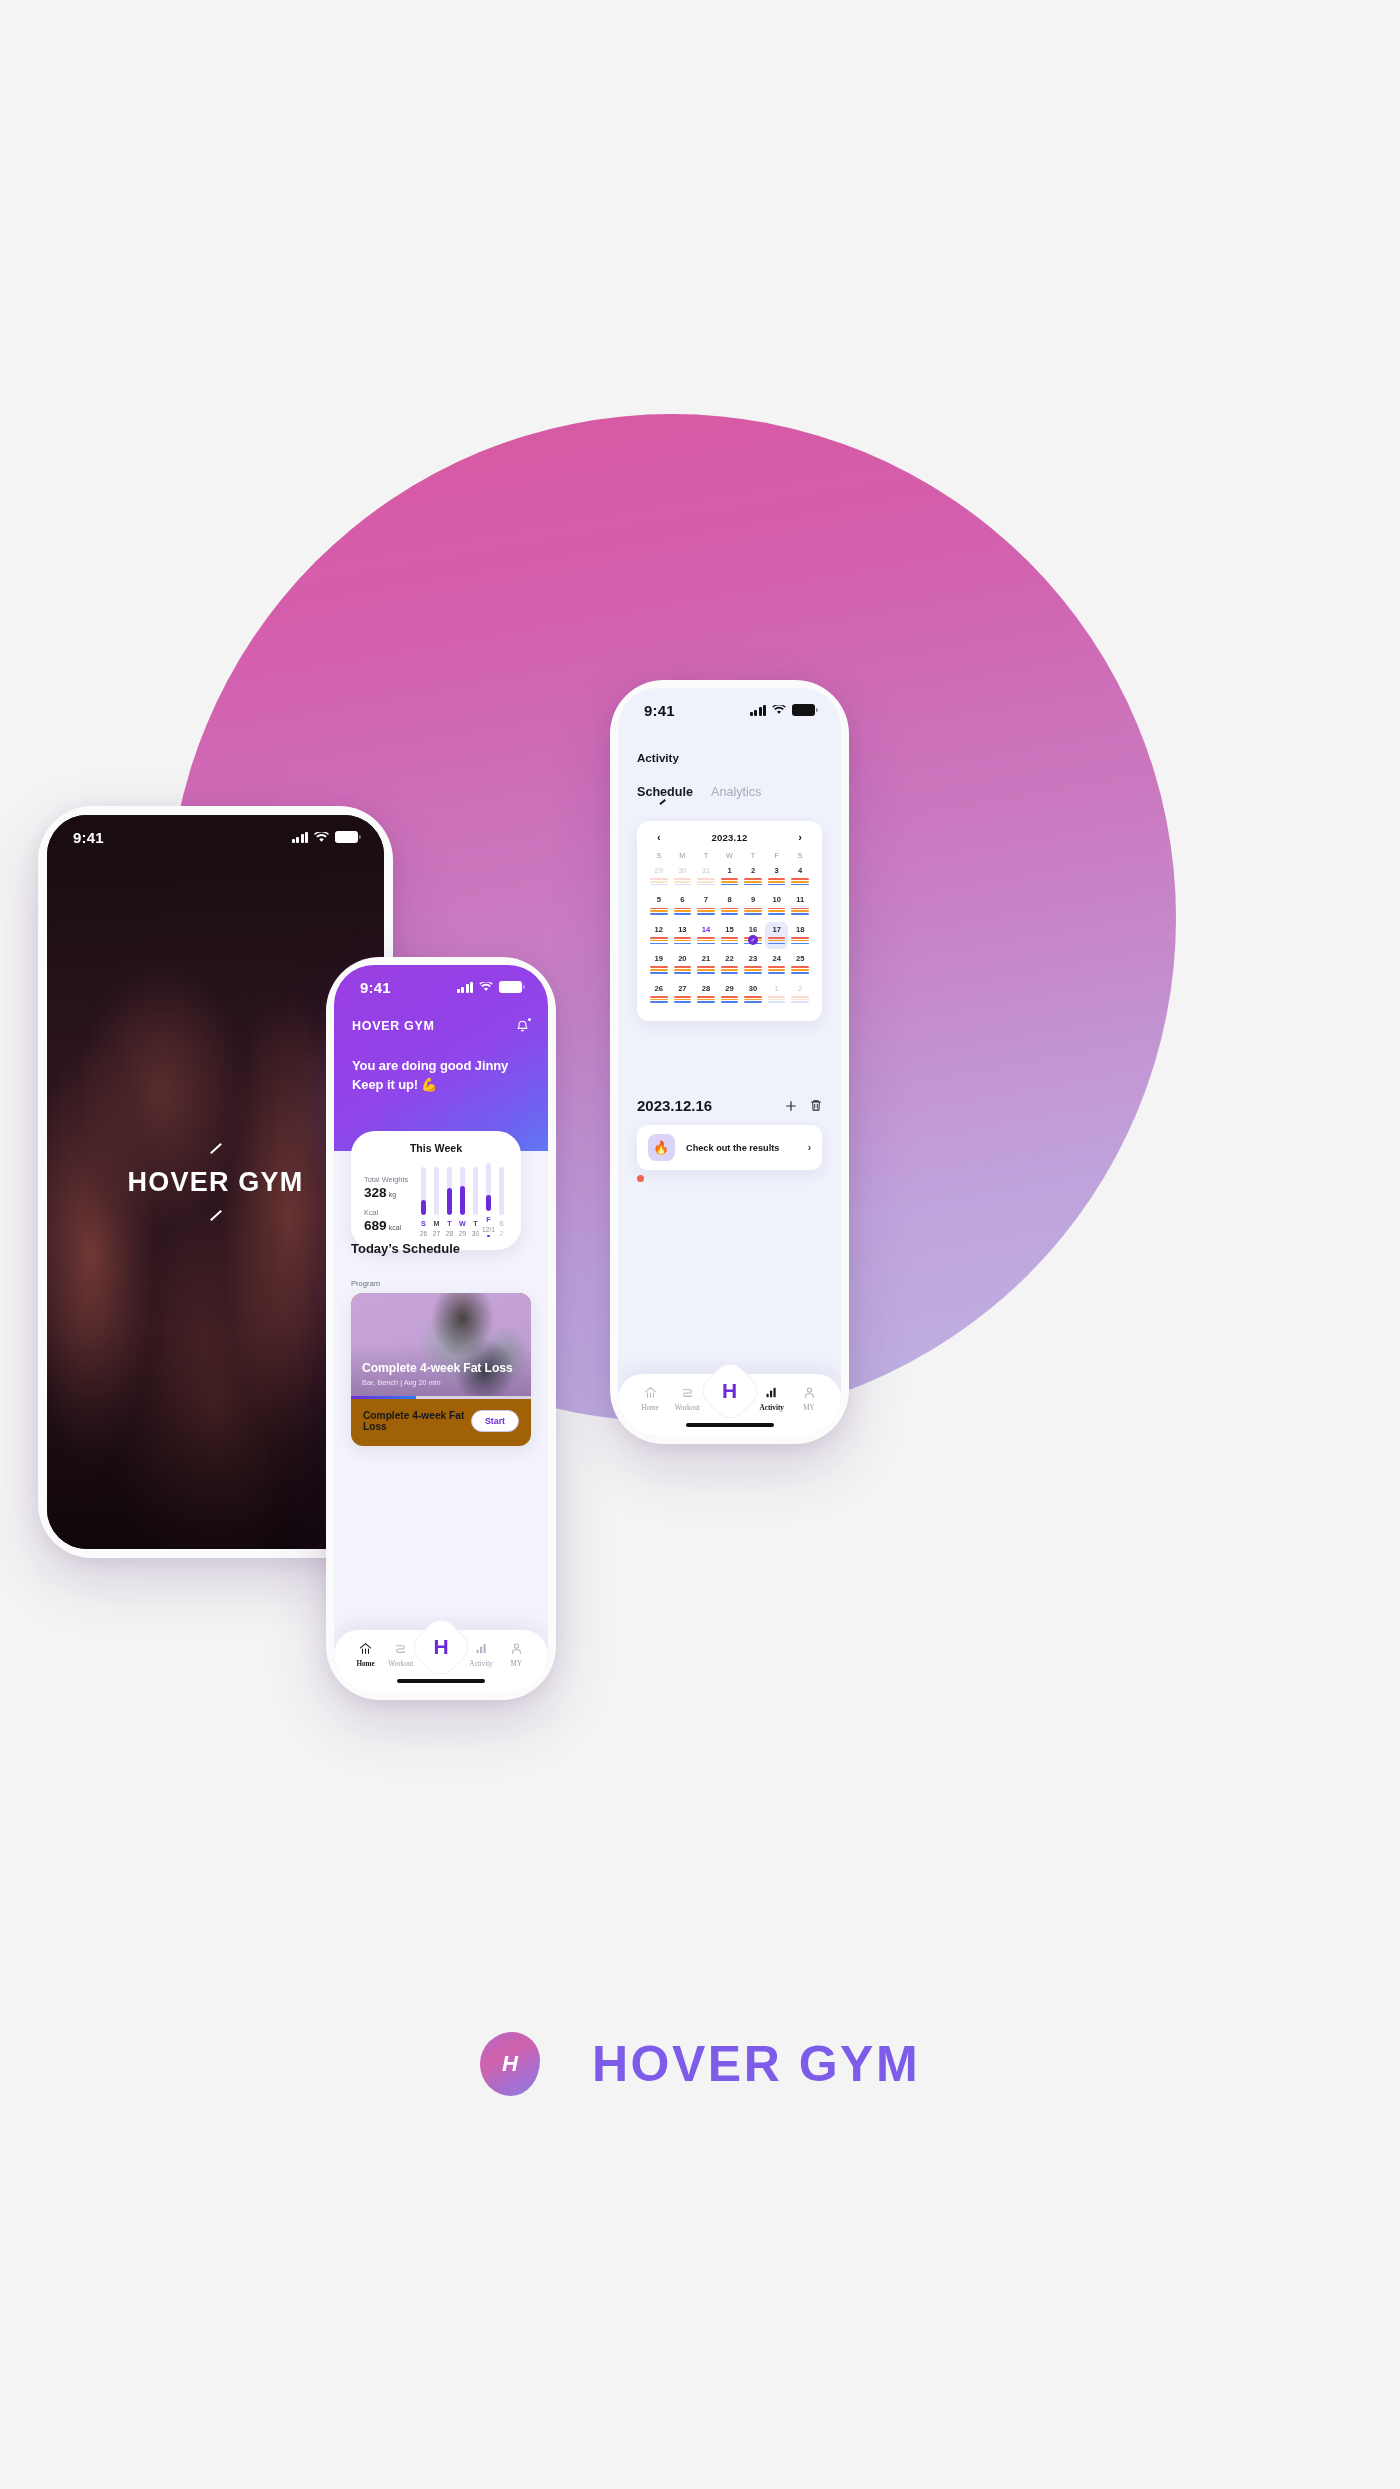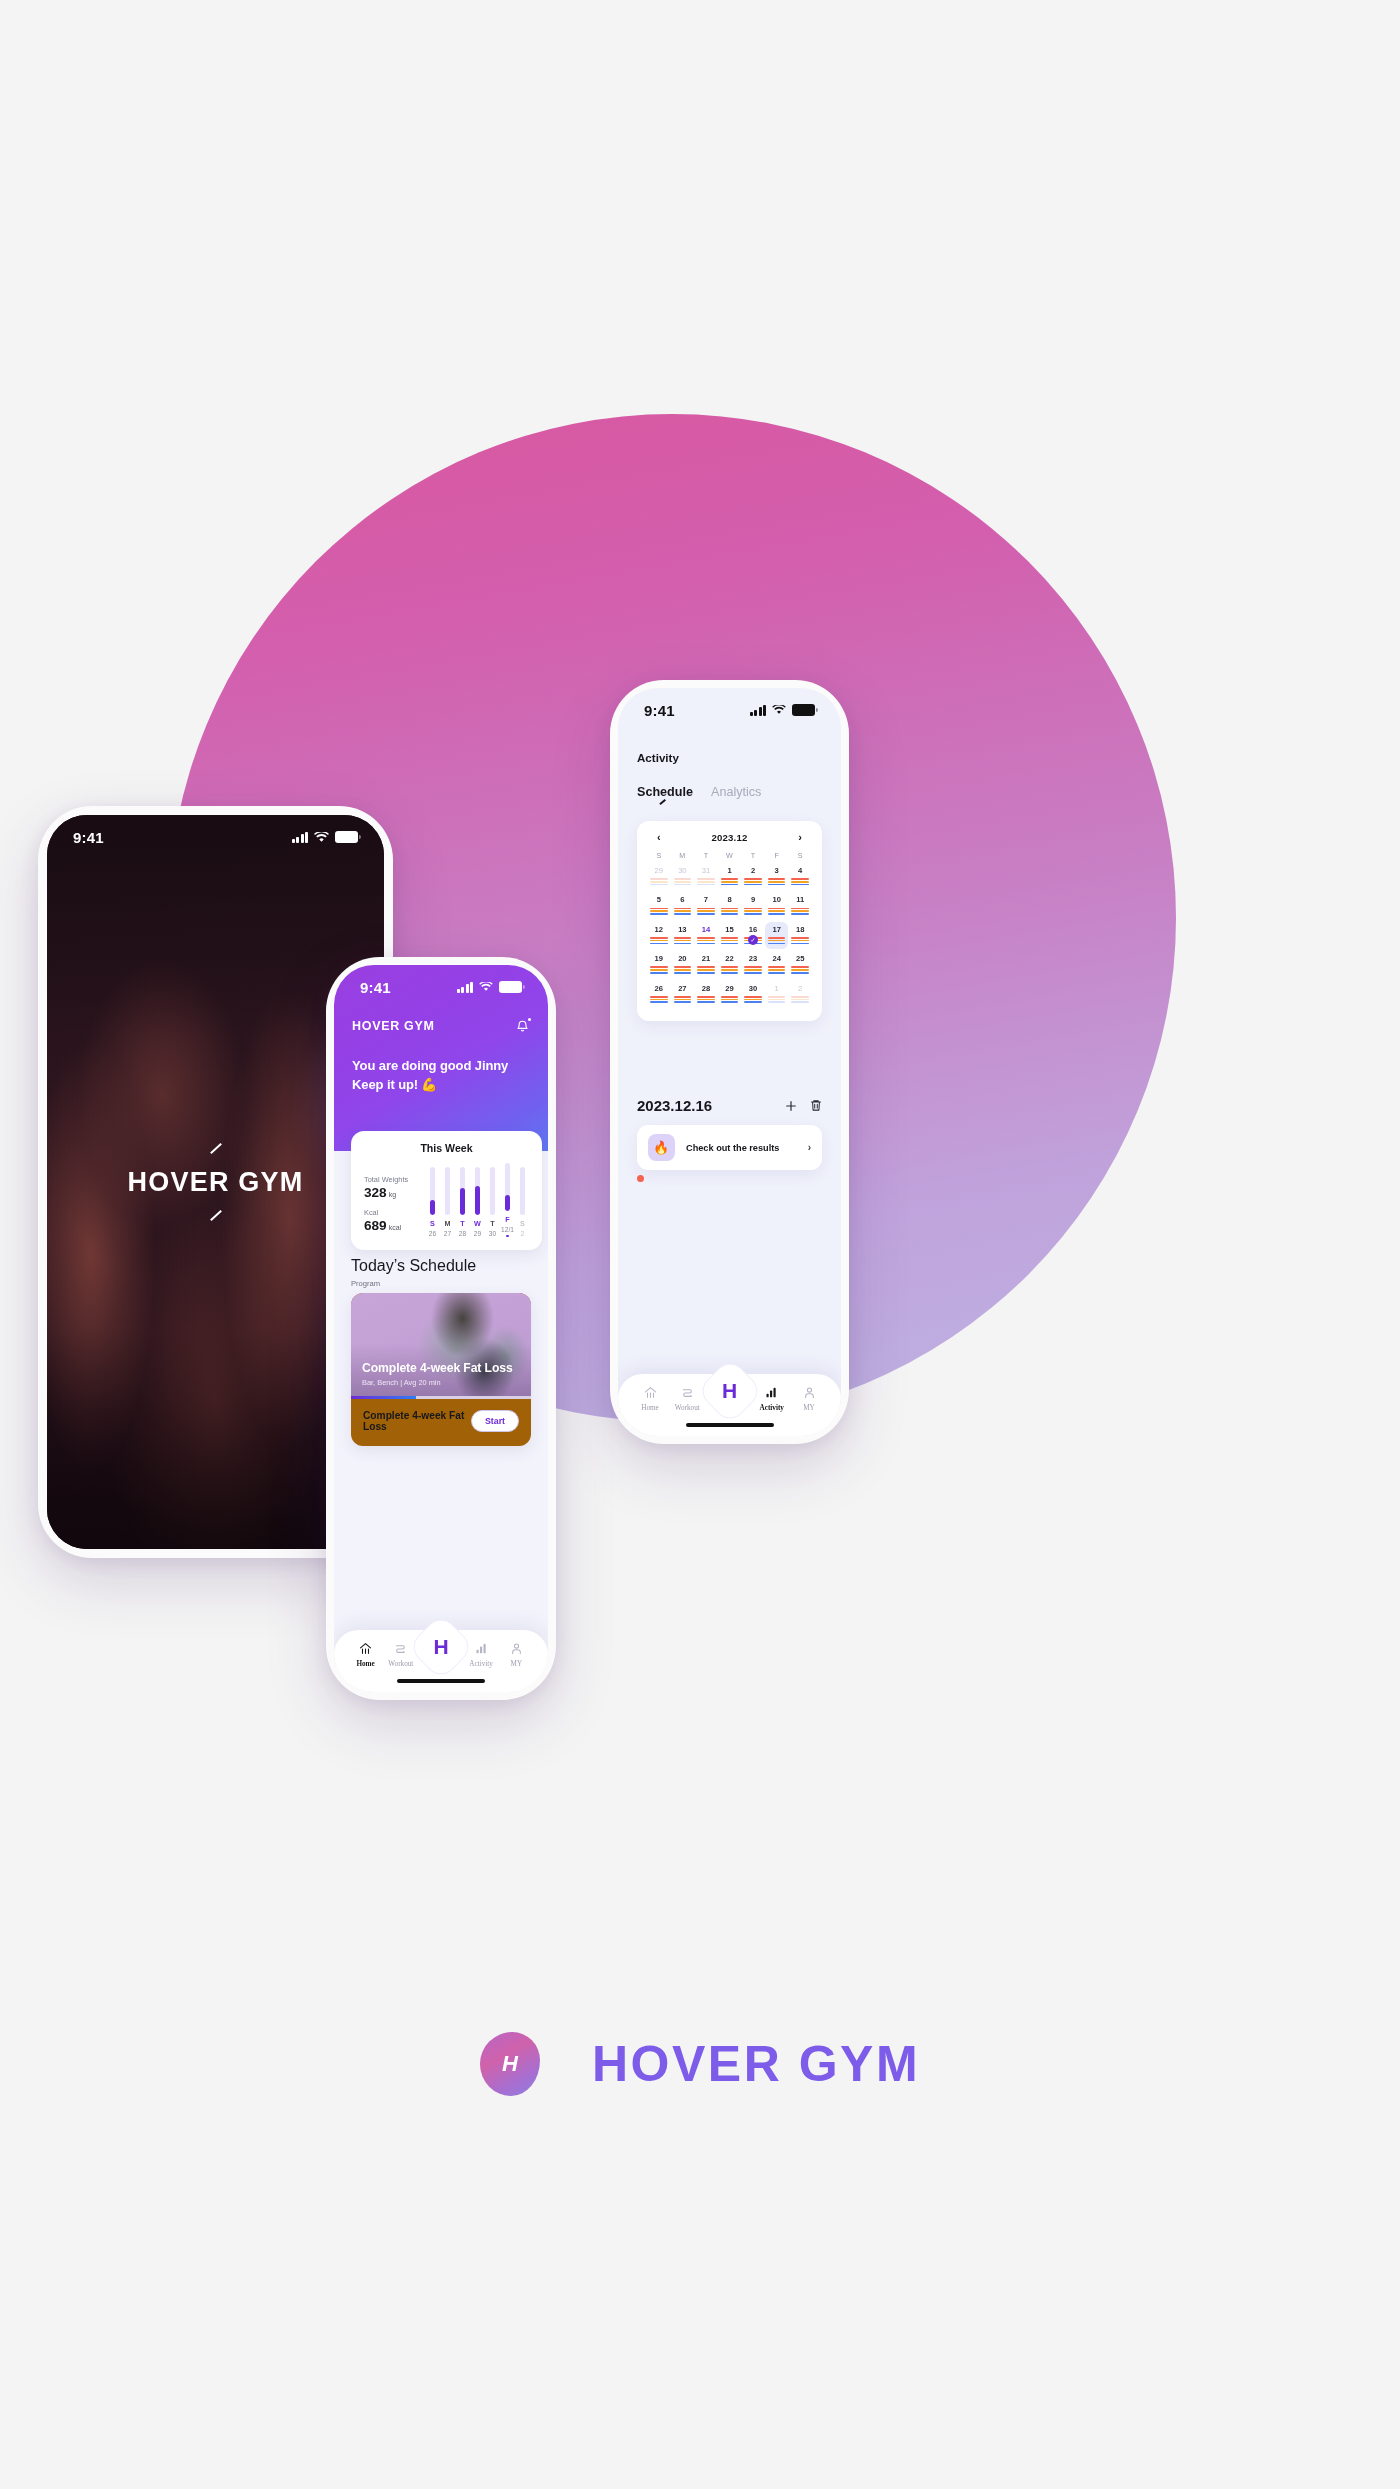--- a/index.html
+++ b/index.html
@@ -111,22 +111,22 @@
   .bell { position:relative; width:15px; height:15px; }
   .bell svg { display:block; }
   .bell .dot { position:absolute; right:-1px; top:-1px; width:3.4px; height:3.4px; border-radius:50%; background:#fff; }
   .home-greet {
     position:absolute; left:18px; top:92px; right:18px;
     color:#fff; font-size:13px; font-weight:bold; line-height:1.44;
     letter-spacing:-.1px;
   }
 
   .week-card {
-    position:absolute; left:17px; right:6px; top:166px;
-    background:#fff; border-radius:13px;
+    position:absolute; left:17px; right:27px; top:166px;
+    background:#fff; border-radius:24px;
     box-shadow: 0 5px 16px rgba(70,40,120,.09);
     padding: 11px 13px 13px;
   }
   .week-title { text-align:center; font-size:10.6px; font-weight:bold; color:#17171c; margin-bottom:9px; }
   .week-body { display:flex; align-items:flex-end; }
   .week-stats { width:62px; padding-bottom:2px; }
   .stat-label { font-size:7.4px; color:#7b7d8c; line-height:1.4; }
   .stat-value { font-size:13.6px; font-weight:bold; color:#17171c; line-height:1.25; }
   .stat-value small { font-size:7px; font-weight:normal; color:#55565f; margin-left:2px; }
   .stat-gap { height:6px; }
@@ -137,22 +137,22 @@
     position:relative; overflow:hidden;
   }
   .wc-fill { position:absolute; left:0; right:0; bottom:0; border-radius:3px; background:#6c2bd9; }
   .wc-d { font-size:7.2px; font-weight:bold; color:#4a4b56; margin-top:4px; }
   .wc-n { font-size:6.6px; color:#8b8c98; margin-top:2px; }
   .wc-col.active .wc-d { color:#6c2bd9; }
   .wc-col.dim .wc-d, .wc-col.dim .wc-n { color:#c3c4ce; }
   .wc-today-dot { width:2.4px;height:2.4px;border-radius:50%;background:#6c2bd9;margin-top:2px; }
 
   .sched-head {
-    position:absolute; left:17px; top:292px;
-    font-size:16px; font-weight:normal; color:#17171c;
+    position:absolute; left:17px; top:276px;
+    font-size:13px; font-weight:bold; color:#17171c;
   }
   .sched-sub {
     position:absolute; left:17px; top:314px;
     font-size:7.6px; color:#6f7180;
   }
   .prog-card {
     position:absolute; left:17px; right:17px; top:328px;
     border-radius:12px; overflow:hidden; background:#a16207;
     box-shadow: 0 5px 16px rgba(70,40,120,.09);
   }

